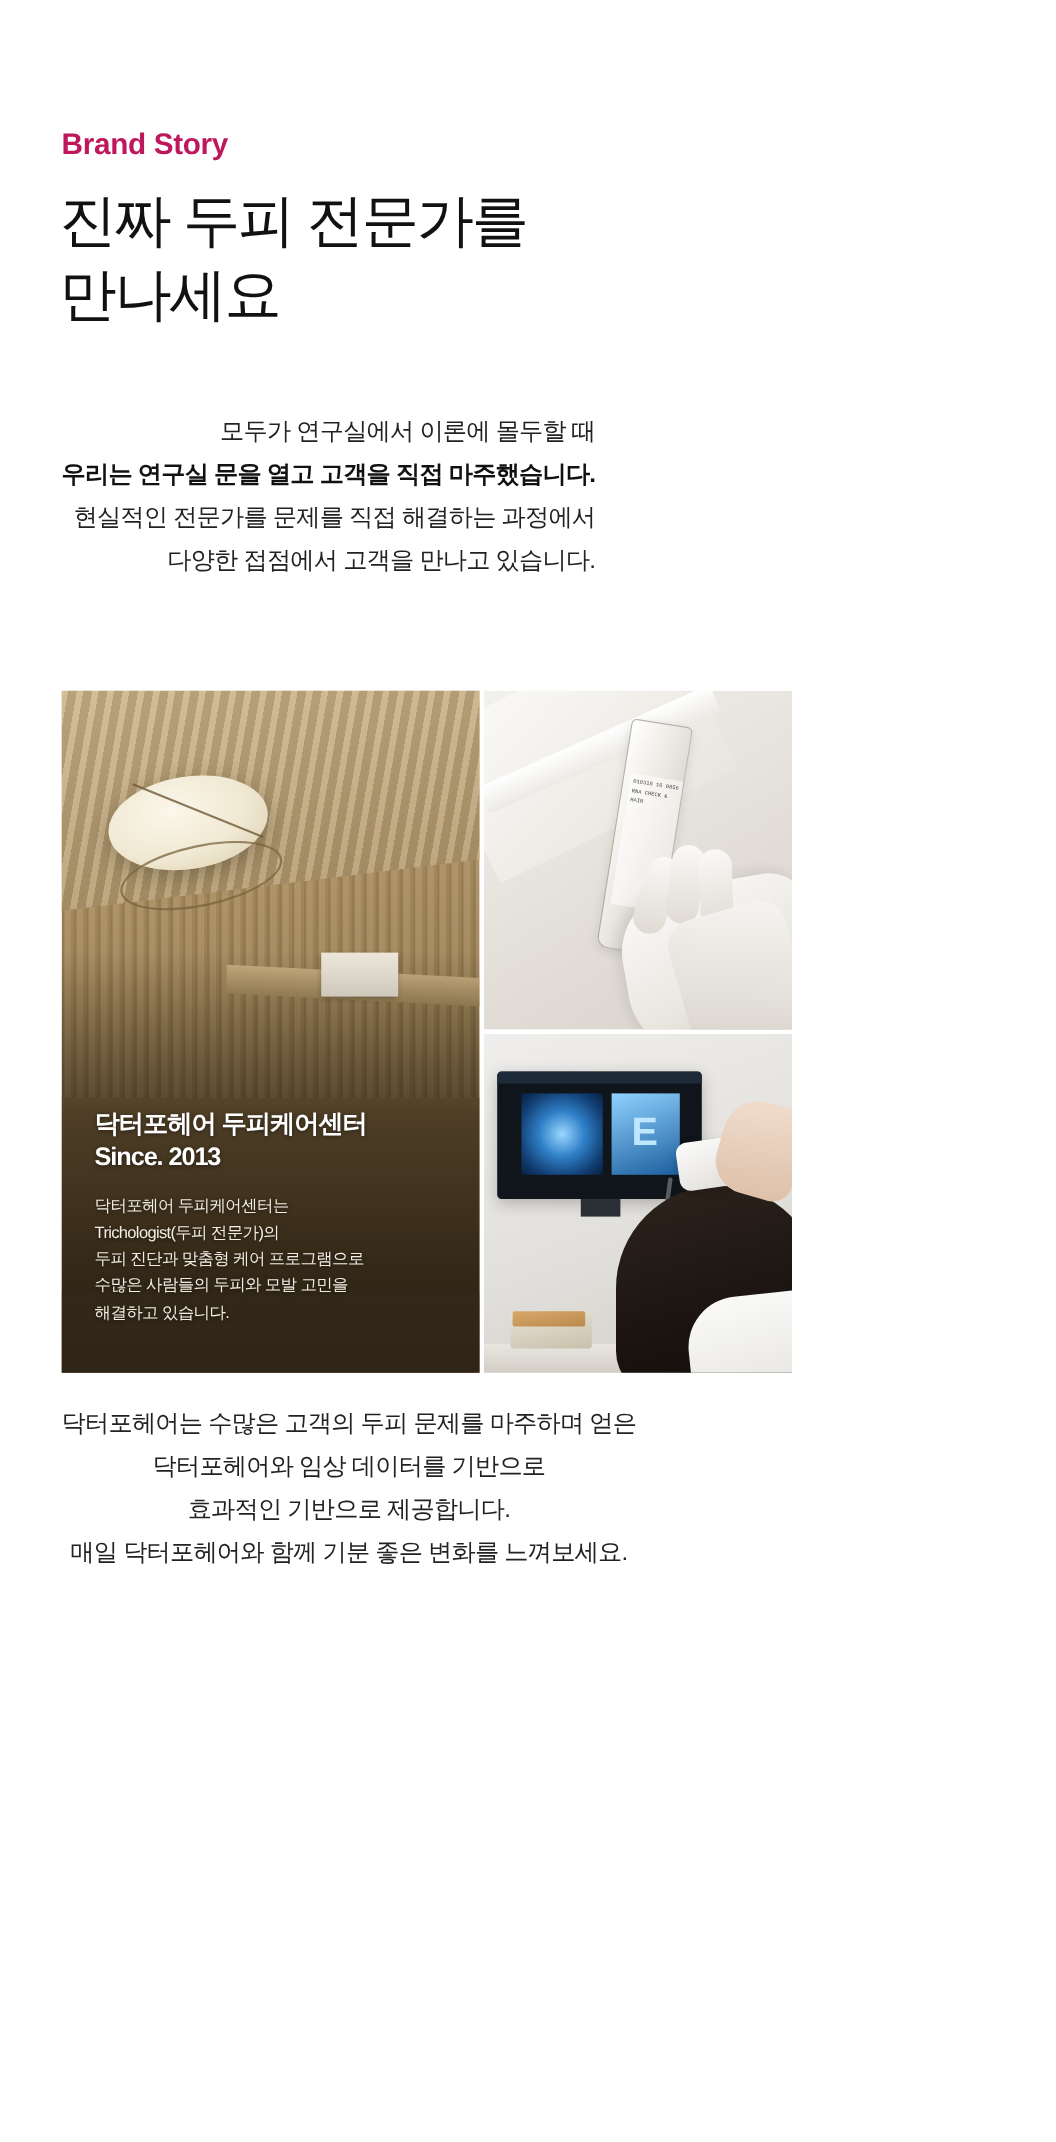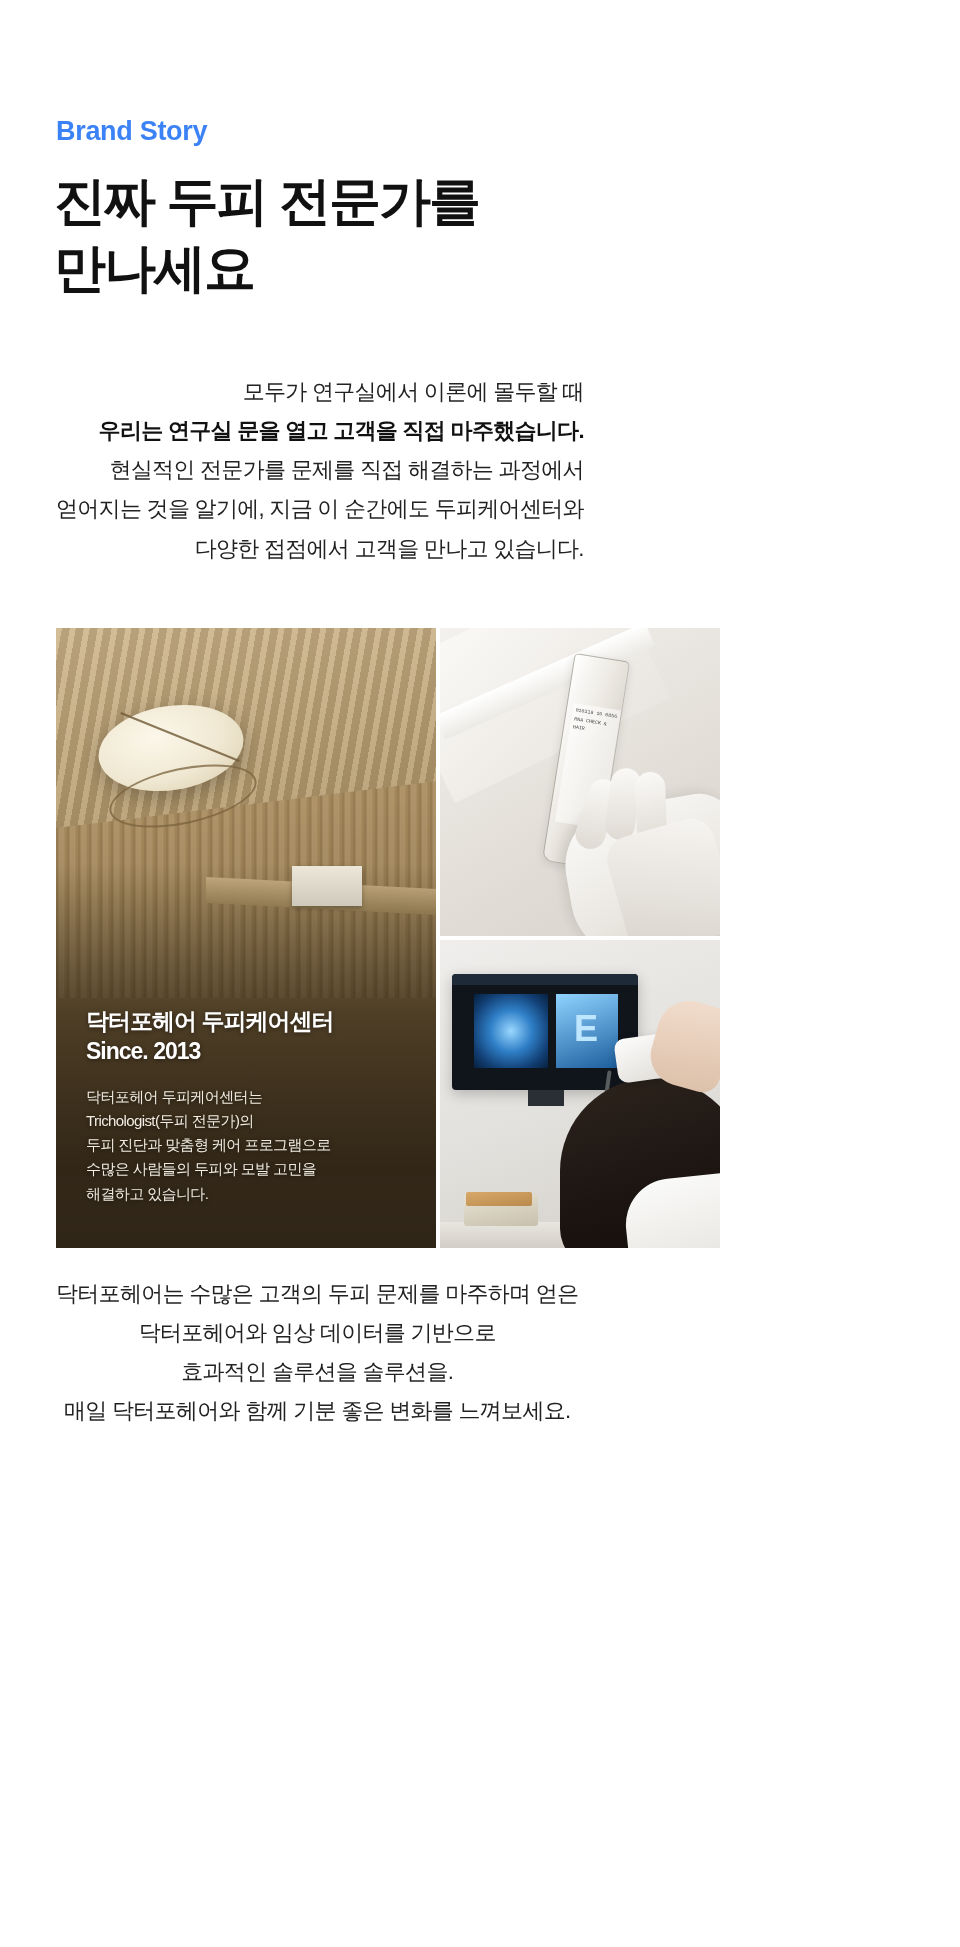--- a/index.html
+++ b/index.html
@@ -7,26 +7,26 @@
   body {
     width:960px; height:1947px;
     font-family:"Liberation Sans","DejaVu Sans",sans-serif;
     color:#1a1a1a; overflow:hidden; position:relative;
   }
   .page { width:960px; height:1947px; position:relative; }
 
   .eyebrow {
     position:absolute; left:56px; top:115px;
     font-size:27px; font-weight:700; letter-spacing:-0.3px;
-    color:#3b82f6; line-height:1.2;
+    color:#be185d; line-height:1.2;
   }
 
   .headline {
     position:absolute; left:54px; top:168px;
-    font-size:52px; font-weight:700; letter-spacing:-2px;
+    font-size:52px; font-weight:400; letter-spacing:-2px;
     line-height:1.28; color:#111111; white-space:pre-line;
   }
 
   .intro {
     position:absolute; left:56px; top:372px;
     font-size:22px; line-height:1.78; letter-spacing:-0.7px;
     color:#222222;
     text-align:right;
   }
   .intro .ln { display:block; }
@@ -236,21 +236,20 @@
 
   <div class="eyebrow">Brand Story</div>
 
   <h1 class="headline">진짜 두피 전문가를
 만나세요</h1>
 
   <div class="intro">
     <span class="ln">모두가 연구실에서 이론에 몰두할 때</span>
     <span class="ln b">우리는 연구실 문을 열고 고객을 직접 마주했습니다.</span>
     <span class="ln">현실적인 전문가를 문제를 직접 해결하는 과정에서</span>
-    <span class="ln">얻어지는 것을 알기에, 지금 이 순간에도 두피케어센터와</span>
     <span class="ln">다양한 접점에서 고객을 만나고 있습니다.</span>
   </div>
 
   <div class="grid">
 
     <div class="col-left cell">
       <div class="lobby"></div>
       <div class="ceiling"></div>
       <div class="lamp"></div>
       <div class="lamp-stem"></div>
@@ -310,17 +309,17 @@
         <div class="device"></div>
         <div class="hand2"></div>
       </div>
 
     </div>
   </div>
 
   <div class="outro">
     <span class="ln">닥터포헤어는 수많은 고객의 두피 문제를 마주하며 얻은</span>
     <span class="ln">닥터포헤어와 임상 데이터를 기반으로</span>
-    <span class="ln">효과적인 솔루션을 솔루션을.</span>
+    <span class="ln">효과적인 기반으로 제공합니다.</span>
     <span class="ln">매일 닥터포헤어와 함께 기분 좋은 변화를 느껴보세요.</span>
   </div>
 
 </div>
 
 </body></html>

